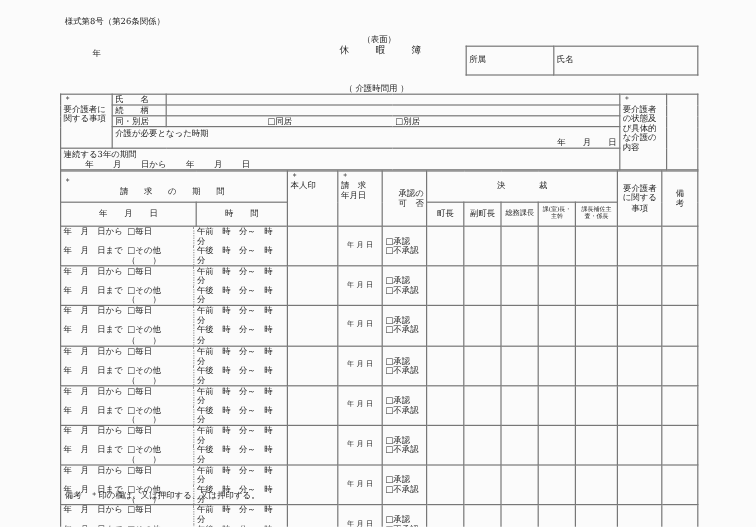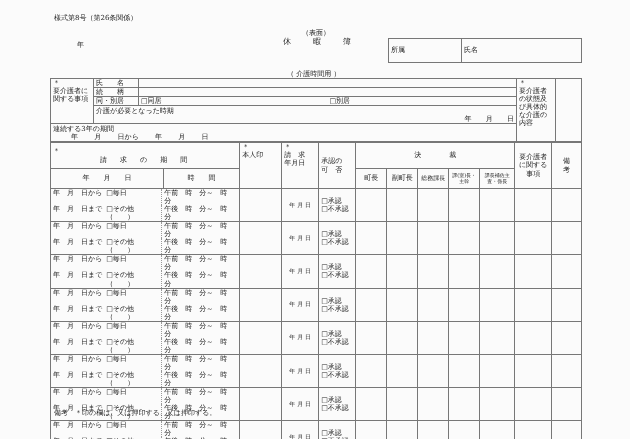--- a/index.html
+++ b/index.html
@@ -44,21 +44,21 @@
       <div style="white-space:normal;">要介護者の状態及び具体的な介護の内容</div>
     </td>
     <td rowspan="5"></td>
   </tr>
   <tr style="height:9px;">
     <td>続　　柄</td>
     <td colspan="2"></td>
   </tr>
   <tr style="height:9px;">
     <td>同・別居</td>
-    <td style="border-right:none;">□同居</td>
+    <td style="border-right:none;text-align:center;">□同居</td>
     <td style="border-left:none;">□別居</td>
   </tr>
   <tr style="height:18px;">
     <td colspan="3">
       <div>介護が必要となった時期</div>
       <div style="text-align:right;word-spacing:12px;">
         <span>年</span>
         <span>月</span>
         <span>日</span>
       </div>
@@ -88,21 +88,21 @@
       <div class="center" style="letter-spacing:3px;">請　求　の　期　間</div>
     </td>
     <td rowspan="2" style="width:37px;vertical-align:top;">
       <div>＊</div>
       <div>本人印</div>
     </td>
     <td rowspan="2" style="width:32px;vertical-align:top;">
       <div>＊</div>
       <div style="white-space:normal;">請　求　年月日</div>
     </td>
-    <td rowspan="2" style="width:32px;white-space:normal;text-align:left;">承認の　可　否</td>
+    <td rowspan="2" style="width:32px;white-space:normal;text-align:right;">承認の　可　否</td>
     <td colspan="5" class="center" style="height:10px;font-family:Liberation Serif, serif;">決　　　　裁</td>
     <td rowspan="2" style="width:32px;white-space:normal;text-align:center;">要介護者に関する事項</td>
     <td rowspan="2" class="center">備　　考</td>
   </tr>
   <tr style="height:20px;">
     <td class="center" style="width:108px;">年　　月　　日</td>
     <td class="center">時　　間</td>
     <td class="center" style="width:26px;">町長</td>
     <td class="center" style="width:26px;">副町長</td>
     <td class="center small" style="width:26px;">総務課長</td>

